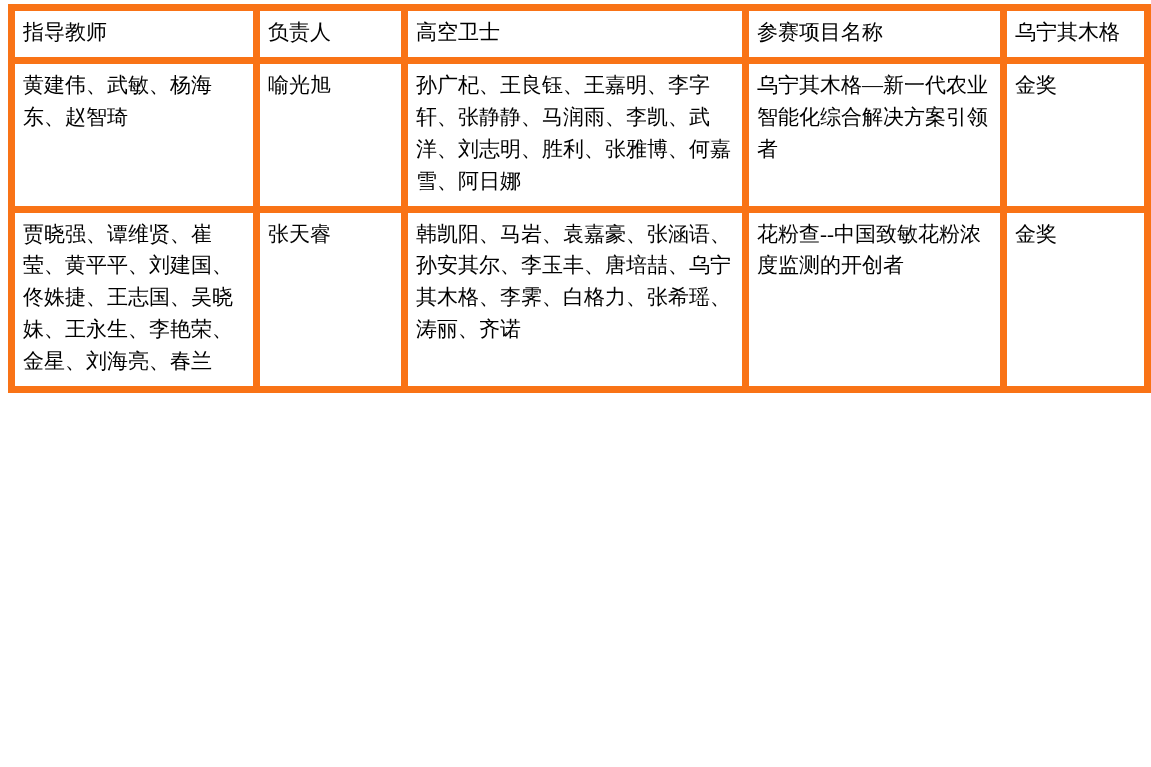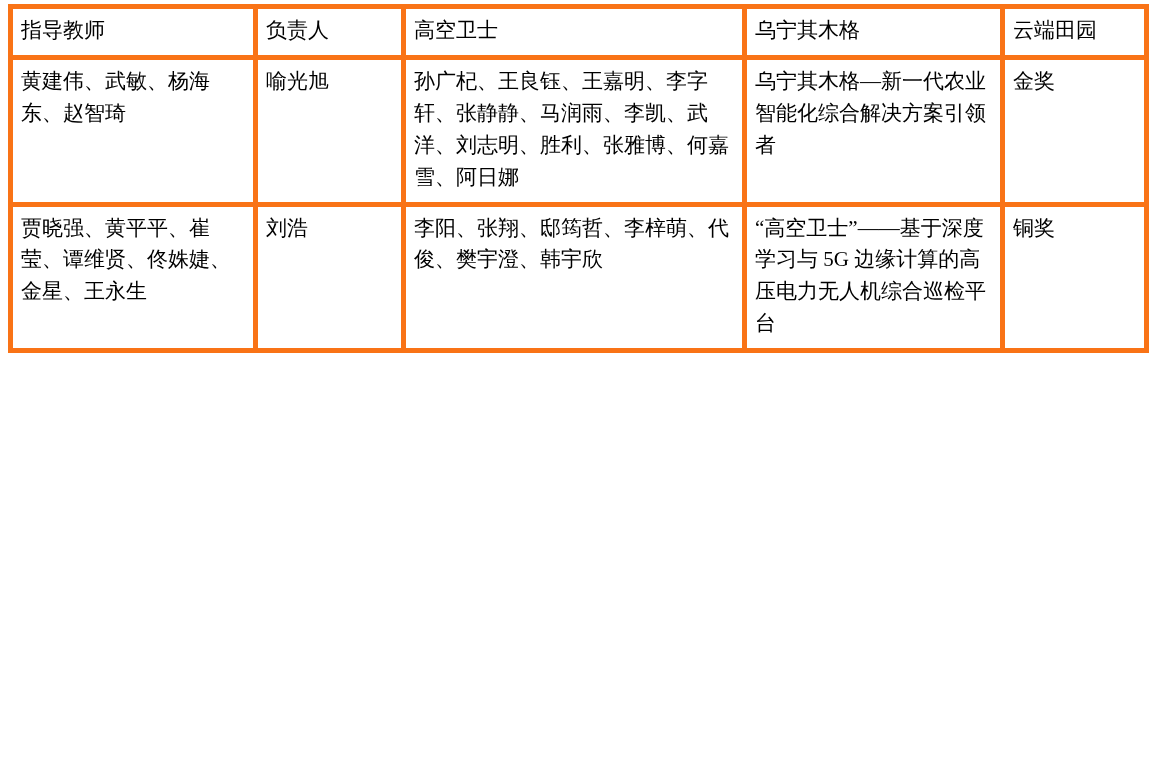--- a/index.html
+++ b/index.html
@@ -20,21 +20,21 @@
     box-sizing: border-box;
     padding: 4px 6px 0 8px;
   }
   table.award-table {
     border-collapse: collapse;
     width: 1136px;
     table-layout: fixed;
   }
   table.award-table td,
   table.award-table th {
-    border: 5px solid #f97316;
+    border: 7px solid #f97316;
     vertical-align: top;
     padding: 6px 8px 8px 8px;
     font-size: 21px;
     line-height: 1.52;
     font-weight: normal;
     text-align: left;
     word-break: break-word;
   }
   table.award-table th {
     font-weight: normal;
@@ -59,34 +59,34 @@
       <col class="c-leader">
       <col class="c-members">
       <col class="c-project">
       <col class="c-level">
     </colgroup>
     <thead>
       <tr class="row-head">
         <th>指导教师</th>
         <th>负责人</th>
         <th>高空卫士</th>
+        <th>参赛项目名称</th>
         <th>乌宁其木格</th>
-        <th>云端田园</th>
       </tr>
     </thead>
     <tbody>
       <tr>
         <td class="cell-just">黄建伟、武敏、杨海东、赵智琦</td>
         <td>喻光旭</td>
         <td class="cell-just">孙广杞、王良钰、王嘉明、李字轩、张静静、马润雨、李凯、武洋、刘志明、胜利、张雅博、何嘉雪、阿日娜</td>
         <td class="cell-just">乌宁其木格—新一代农业智能化综合解决方案引领者</td>
         <td>金奖</td>
       </tr>
       <tr>
-        <td class="cell-just">贾晓强、黄平平、崔莹、谭维贤、佟姝婕、金星、王永生</td>
-        <td>刘浩</td>
-        <td class="cell-just">李阳、张翔、邸筠哲、李梓萌、代俊、樊宇澄、韩宇欣</td>
-        <td class="cell-just">“高空卫士”——基于深度学习与 5G 边缘计算的高压电力无人机综合巡检平台</td>
-        <td>铜奖</td>
+        <td class="cell-just">贾晓强、谭维贤、崔莹、黄平平、刘建国、佟姝捷、王志国、吴晓妹、王永生、李艳荣、金星、刘海亮、春兰</td>
+        <td>张天睿</td>
+        <td class="cell-just">韩凯阳、马岩、袁嘉豪、张涵语、孙安其尔、李玉丰、唐培喆、乌宁其木格、李霁、白格力、张希瑶、涛丽、齐诺</td>
+        <td class="cell-just">花粉查--中国致敏花粉浓度监测的开创者</td>
+        <td>金奖</td>
       </tr>
     </tbody>
   </table>
 </div>
 
 </body></html>

